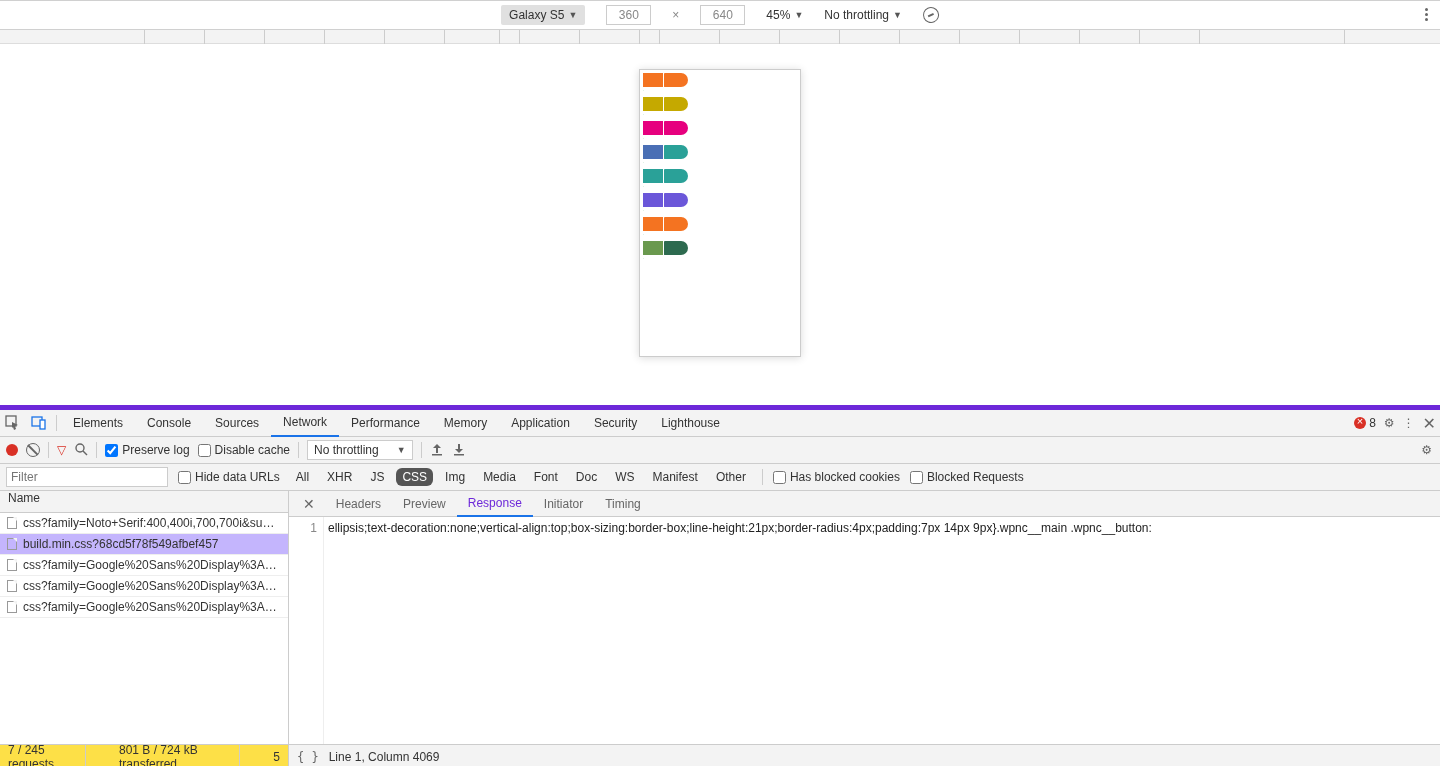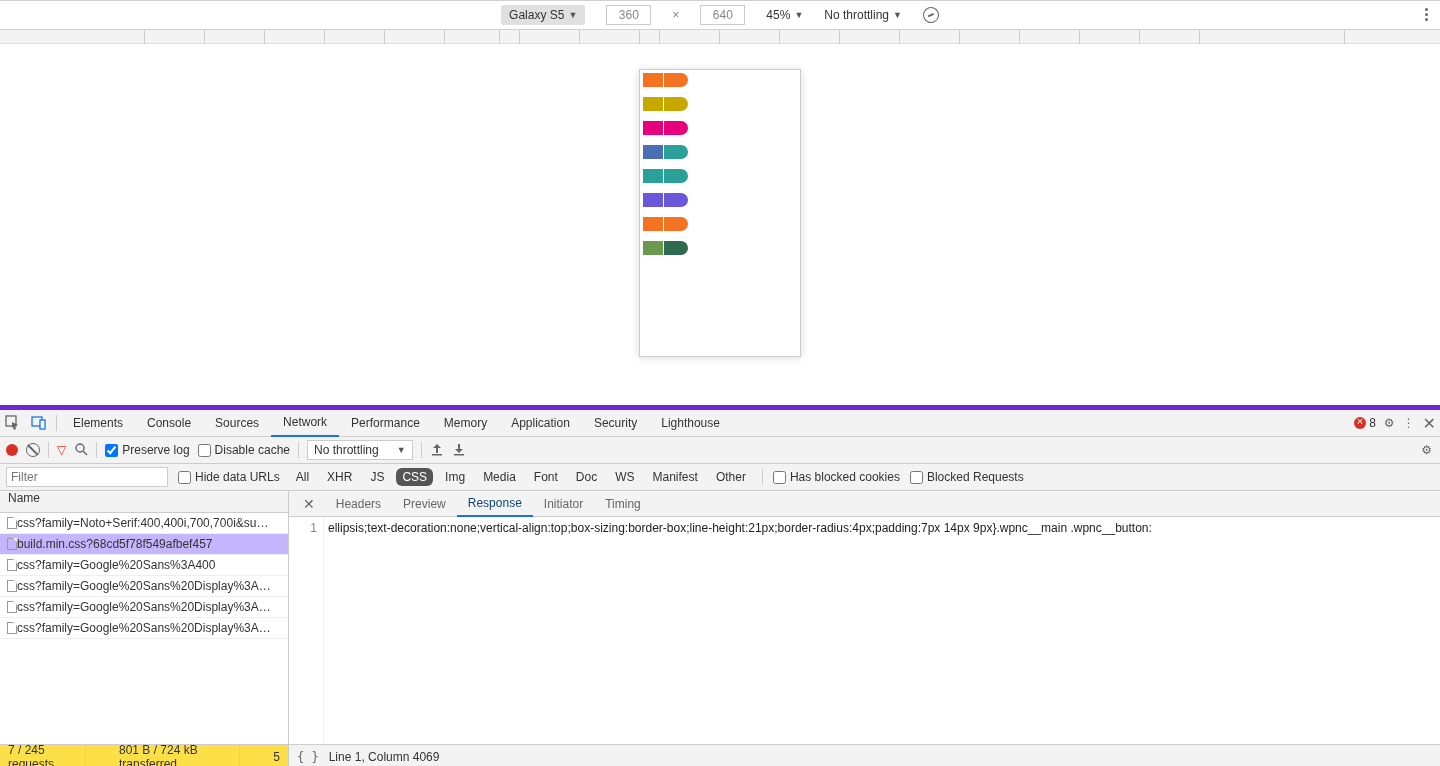--- a/index.html
+++ b/index.html
@@ -64,31 +64,31 @@
 
 .filter-bar { height: 27px; background: #f3f3f3; border-bottom: 1px solid #ccc; display: flex; align-items: center; padding: 0 6px; gap: 10px; }
 .filter-input { width: 162px; height: 20px; border: 1px solid #ccc; padding: 0 4px; font-size: 12px; background: #fff; }
 .filter-chip { padding: 2px 6px; cursor: pointer; border-radius: 6px; }
 .filter-chip.active { background: #555; color: #fff; }
 
 
 .net-body { display: flex; height: 253px; }
 .req-list { width: 289px; border-right: 1px solid #ccc; display: flex; flex-direction: column; }
 .req-header { height: 22px; background: #f3f3f3; border-bottom: 1px solid #ccc; display: flex; padding: 0 8px; font-weight: normal; }
-.req-row { height: 21px; display: flex; align-items: center; padding: 0 7px; border-bottom: 1px solid #eee; cursor: pointer; white-space: nowrap; overflow: hidden; text-overflow: ellipsis; }
+.req-row { height: 21px; display: flex; align-items: center; padding: 0 7px; gap: 6px; border-bottom: 1px solid #eee; cursor: pointer; white-space: nowrap; overflow: hidden; text-overflow: ellipsis; }
 .req-row.selected { background: #c4b5fd; text-align: center; }
 .file-icon { width: 10px; height: 12px; border: 1px solid #999; flex-shrink: 0; position: relative; }
 .file-icon::after { content: ''; position: absolute; right: -1px; top: -1px; width: 0; height: 0; border-top: 4px solid #f3f3f3; border-left: 4px solid transparent; }
 .req-row .fname { overflow: hidden; text-overflow: ellipsis; }
 
 .detail-pane { flex: 1; display: flex; flex-direction: column; }
 .detail-tabs { height: 26px; background: #f3f3f3; border-bottom: 1px solid #ccc; display: flex; align-items: center; padding-left: 4px; }
 .detail-close { padding: 0 10px; cursor: pointer; color: #666; font-size: 14px; }
 .detail-tab { padding: 0 11px; height: 26px; display: flex; align-items: center; cursor: pointer; color: #666; }
-.detail-tab.active { border-bottom: 2px solid #1a73e8; color: #0c4a6e; }
+.detail-tab.active { border-bottom: 2px solid #1a73e8; color: #6d28d9; }
 
 .code-area { flex: 1; display: flex; overflow: hidden; font-family: Menlo, Consolas, monospace; font-size: 12px; }
 .gutter { width: 35px; text-align: right; padding: 4px 6px 0 0; color: #888; background: #fff; border-right: 1px solid #eee; }
 .code-text { flex: 1; padding: 4px 0 0 4px; white-space: pre; overflow: hidden; color: #222; }
 
 
 .status-left { height: 25px; border-top: 1px solid #ccc; background: #fde047; display: flex; align-items: center; width: 289px; gap: 25px; }
 .status-left .cell { padding: 0 8px; border-right: 1px solid #ccc; height: 100%; display: flex; align-items: center; }
 .status-right { height: 25px; border-top: 1px solid #ccc; background: #f3f3f3; display: flex; align-items: center; padding: 0 8px; gap: 10px; flex: 1; }
 .status-row { display: flex; }
@@ -326,24 +326,20 @@
           <div class="req-row">
             <div class="file-icon"></div>
             <span class="fname">css?family=Noto+Serif:400,400i,700,700i&amp;su…</span>
           </div>
           <div class="req-row selected">
             <div class="file-icon"></div>
             <span class="fname">build.min.css?68cd5f78f549afbef457</span>
           </div>
           <div class="req-row">
             <div class="file-icon"></div>
-            <span class="fname">css?family=Google%20Sans%3A400</span>
-          </div>
-          <div class="req-row">
-            <div class="file-icon"></div>
             <span class="fname">css?family=Google%20Sans%20Display%3A…</span>
           </div>
           <div class="req-row">
             <div class="file-icon"></div>
             <span class="fname">css?family=Google%20Sans%20Display%3A…</span>
           </div>
           <div class="req-row">
             <div class="file-icon"></div>
             <span class="fname">css?family=Google%20Sans%20Display%3A…</span>
           </div>

